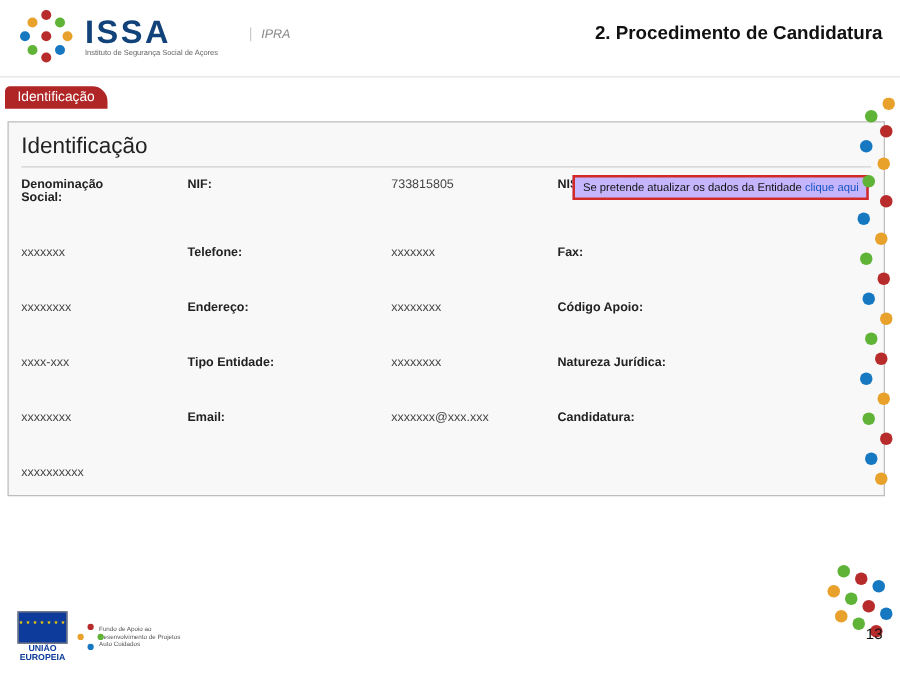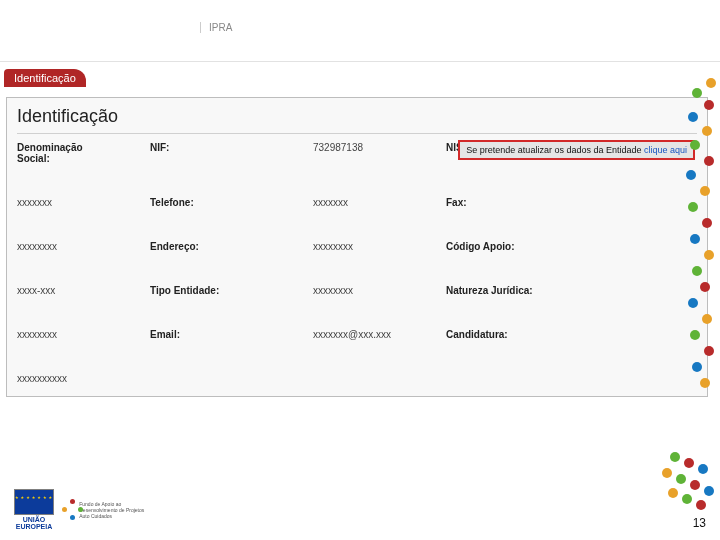--- a/index.html
+++ b/index.html
@@ -16,80 +16,98 @@
   .m3 { background:#5fb337; left:28px; top:6px; }
   .m4 { background:#1778c2; left:0; top:17px; }
   .m5 { background:#b82b2b; left:17px; top:17px; }
   .m6 { background:#e8a12a; left:34px; top:17px; }
   .m7 { background:#5fb337; left:6px; top:28px; }
   .m8 { background:#1778c2; left:28px; top:28px; }
   .m9 { background:#b82b2b; left:17px; top:34px; }
   .issa-text { display: flex; flex-direction: column; }
   .issa-text .logo-main { font-size: 26px; font-weight: 700; letter-spacing: 2px; color: #11427a; line-height: 1; }
   .issa-text .logo-sub { font-size: 6px; color: #666; margin-top: 2px; }
-  .logo-ipra { position: absolute; left: 200px; top: 22px; font-size: 10px; color: #888; border-left: 1px solid #ccc; padding-left: 8px; }
+  .logo-ipra { position: absolute; left: 200px; top: 22px; font-size: 10px; color: #888; font-style: italic; border-left: 1px solid #ccc; padding-left: 8px; }
   .header-title { position: absolute; right: 14px; top: 18px; font-weight: 700; font-size: 15px; }
 
   
   .section-title { margin-top: 26px; background:#fff; border:1px solid #0a2a6b; padding:4px 8px; width: 620px; font-weight:700; font-size:14px; }
 
   
   .tab-row { margin-top: 6px; margin-left: 4px; }
   .id-tab { display:inline-block; background:#b02626; color:#fff; font-size:11px; padding:3px 10px 3px 10px; border-top-left-radius:4px; border-top-right-radius:12px; }
 
   
   .card { margin-top: 10px; margin-left:6px; width: 702px; border:1px solid #bdbdbd; background:#f8f8f8; padding: 8px 10px 12px 10px; position: relative; }
   .card-title { font-size: 18px; font-weight: 400; color:#222; padding-bottom: 6px; border-bottom:1px solid #d0d0d0; margin-bottom: 8px; }
   .grid { display: grid; grid-template-columns: 100px 130px 100px 110px; row-gap: 8px; column-gap: 6px; font-size: 10px; gap: 33px; }
   .lbl { font-weight: 600; color:#222; }
   .val { color: #444; }
   .span2 { grid-column: span 3; }
-  .update-box { position: absolute; right: 12px; top: 42px; background:#e5e5e5; border:2px solid #d22929; font-size: 9px; padding: 3px 6px; white-space: nowrap; }
+  .update-box { position: absolute; right: 12px; top: 42px; background:#c4b5fd; border:2px solid #d22929; font-size: 9px; padding: 3px 6px; white-space: nowrap; }
   .update-box a { color:#1755c2; text-decoration:none; }
 
   
   .dots-col { position:absolute; right:0; top:78px; width:48px; height:330px; overflow:hidden; }
   .dc { position:absolute; width:10px; height:10px; border-radius:50%; }
   .dots-bottom { position:absolute; right:0; bottom:28px; width:70px; height:60px; }
 
   
   .footer { position:absolute; left:14px; bottom:10px; display:flex; align-items:center; gap:8px; }
   .eu-flag { width:40px; height:26px; background:#0c3b9b; border:1px solid #7f7f7f; position:relative; }
   .eu-flag::after { content:"★★★★★★★★★★★★"; position:absolute; left:0; right:0; top:5px; text-align:center; color:#ffd400; font-size:4px; letter-spacing:2px; line-height:6px; height:14px; overflow:hidden; }
   .eu-label { font-size:7px; color:#0c3b9b; font-weight:700; text-align:center; width:40px; margin-top:1px; }
   .fund-logo { width:90px; height:30px; display:flex; align-items:center; gap:6px; }
   .fund-mark { width:22px; height:22px; position:relative; }
   .fund-mark span { position:absolute; width:5px; height:5px; border-radius:50%; }
   .fm1{background:#b82b2b;left:8px;top:0;} .fm2{background:#e8a12a;left:0;top:8px;}
   .fm3{background:#5fb337;left:16px;top:8px;} .fm4{background:#1778c2;left:8px;top:16px;}
   .fund-text { font-size:5px; color:#555; line-height:1.2; }
-  .page-num { position:absolute; right:14px; bottom:10px; font-size:12px; }
+  .page-num { position:absolute; right:14px; bottom:26px; font-size:12px; }
 </style>
 </head>
 <body>
 
 <div class="page">
 
   <div class="header">
+    <div class="logo-issa">
+      <div class="issa-mark">
+        <span class="m1"></span>
+          <span class="m2"></span>
+          <span class="m3"></span>
+        <span class="m4"></span>
+          <span class="m5"></span>
+          <span class="m6"></span>
+        <span class="m7"></span>
+          <span class="m8"></span>
+          <span class="m9"></span>
+      </div>
+      <div class="issa-text">
+        <div class="logo-main">ISSA</div>
+        <div class="logo-sub">Instituto de Segurança Social de Açores</div>
+      </div>
+    </div>
     <div class="logo-ipra">IPRA</div>
+    <div class="header-title">2. Procedimento de Candidatura</div>
   </div>
 
 
   <div class="tab-row">
     <span class="id-tab">Identificação</span>
   </div>
 
   <div class="card">
     <div class="card-title">Identificação</div>
 
     <div class="grid">
       <div class="lbl">Denominação Social:</div>
 
       <div class="lbl">NIF:</div>
-      <div class="val">732987138</div>
+      <div class="val">733815805</div>
       <div class="lbl">NISS:</div>
       <div class="val">xxxxxxx</div>
 
       <div class="lbl">Telefone:</div>
       <div class="val">xxxxxxx</div>
       <div class="lbl">Fax:</div>
       <div class="val">xxxxxxxx</div>
 
       <div class="lbl">Endereço:</div>
       <div class="val">xxxxxxxx</div>

